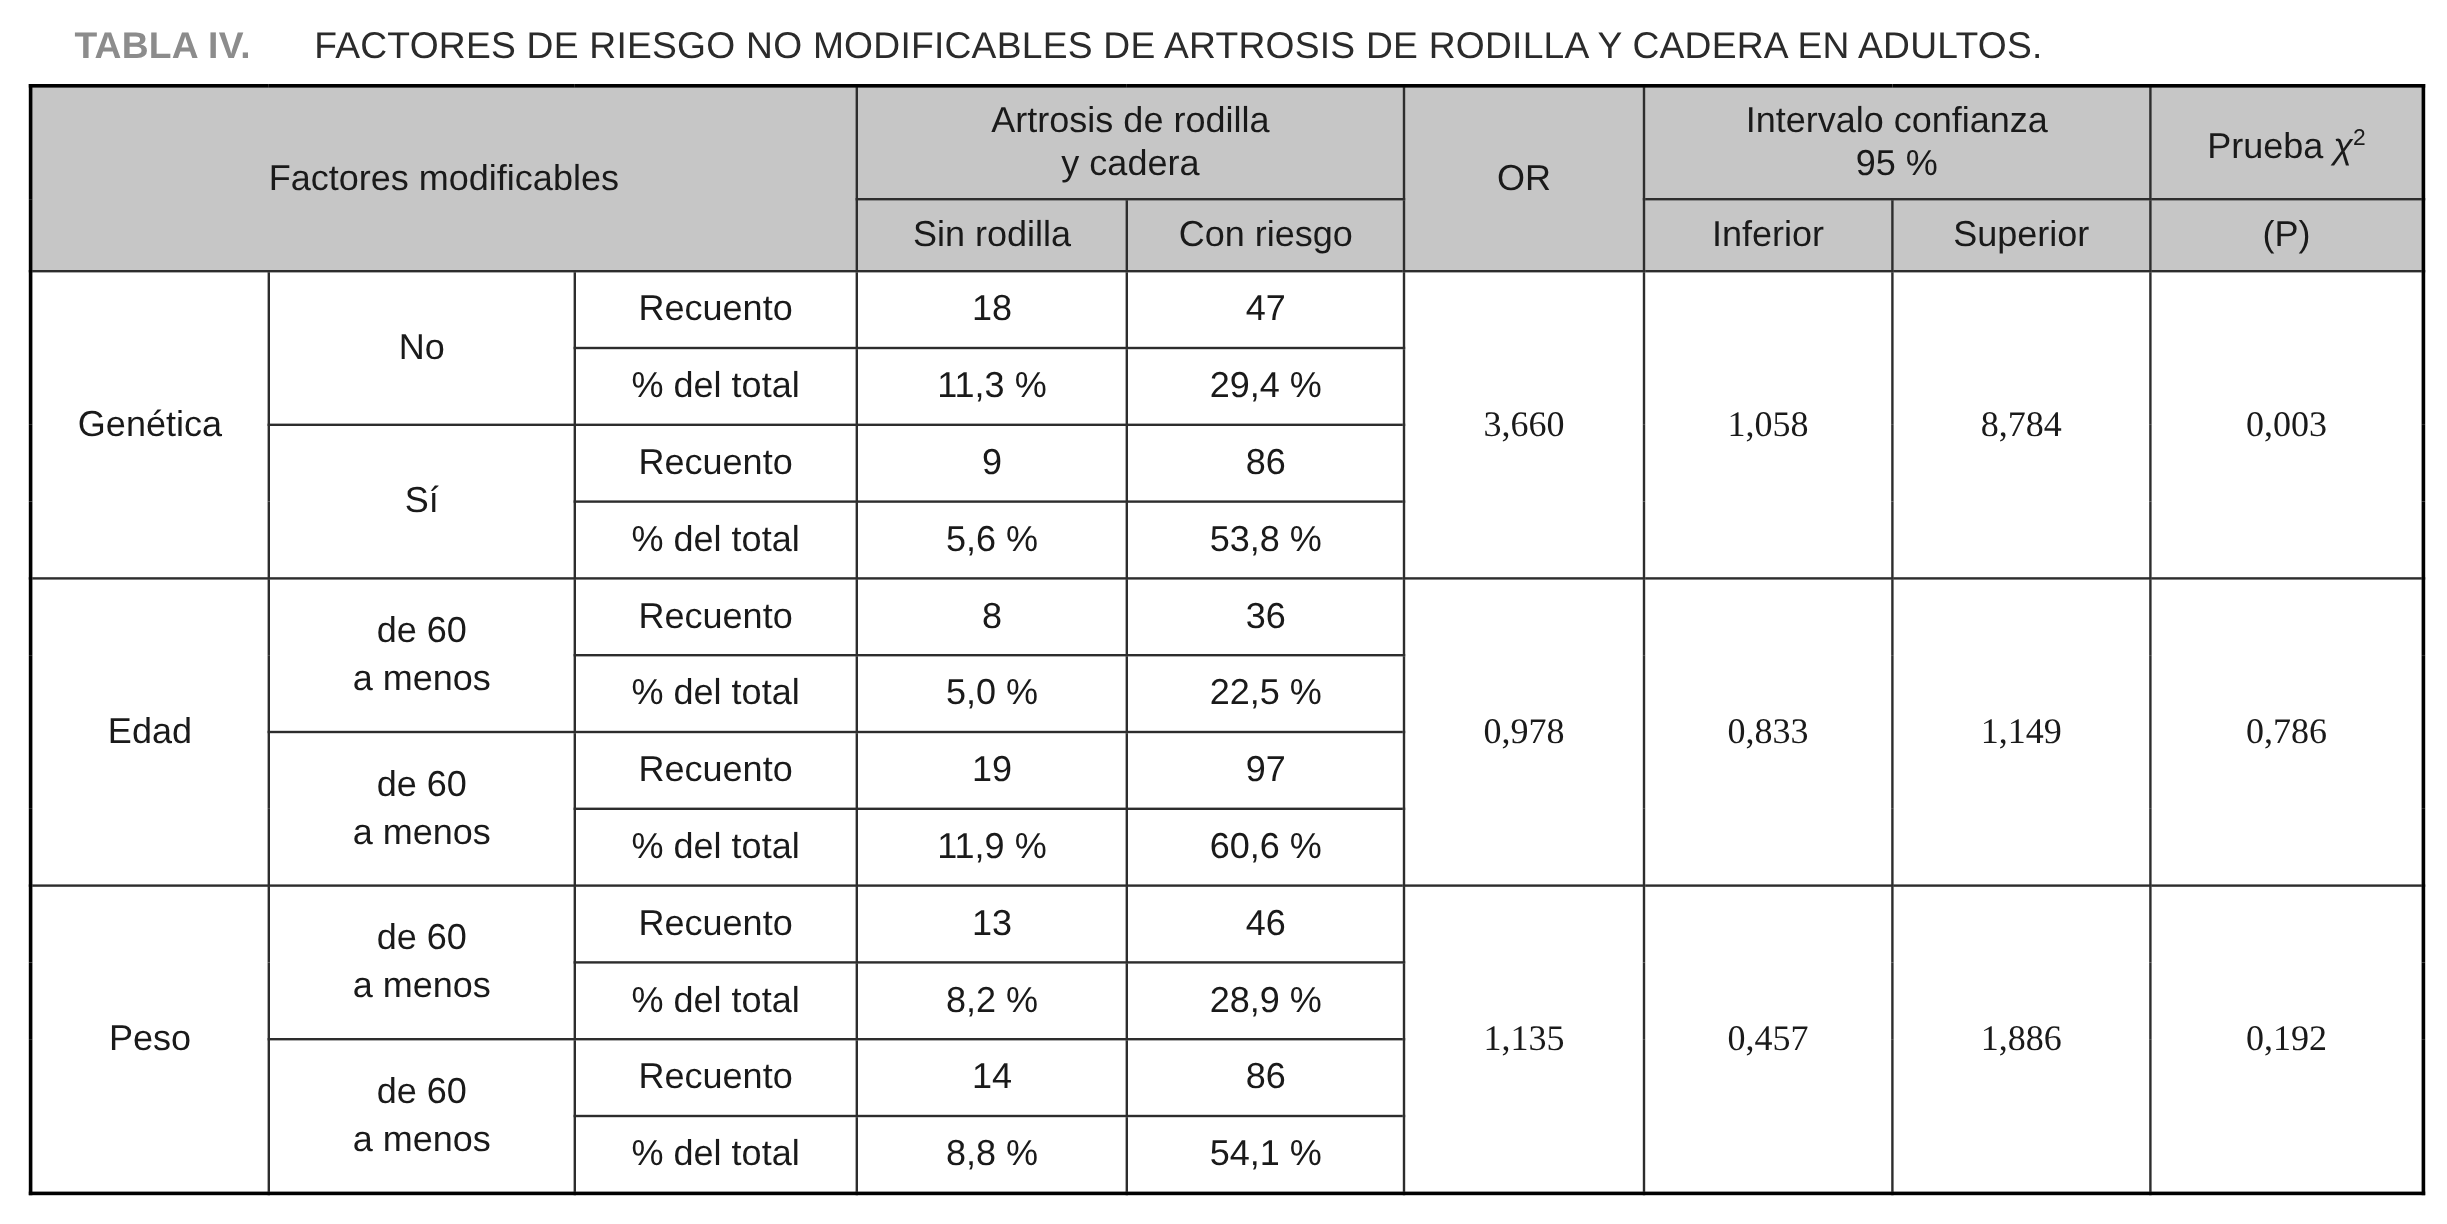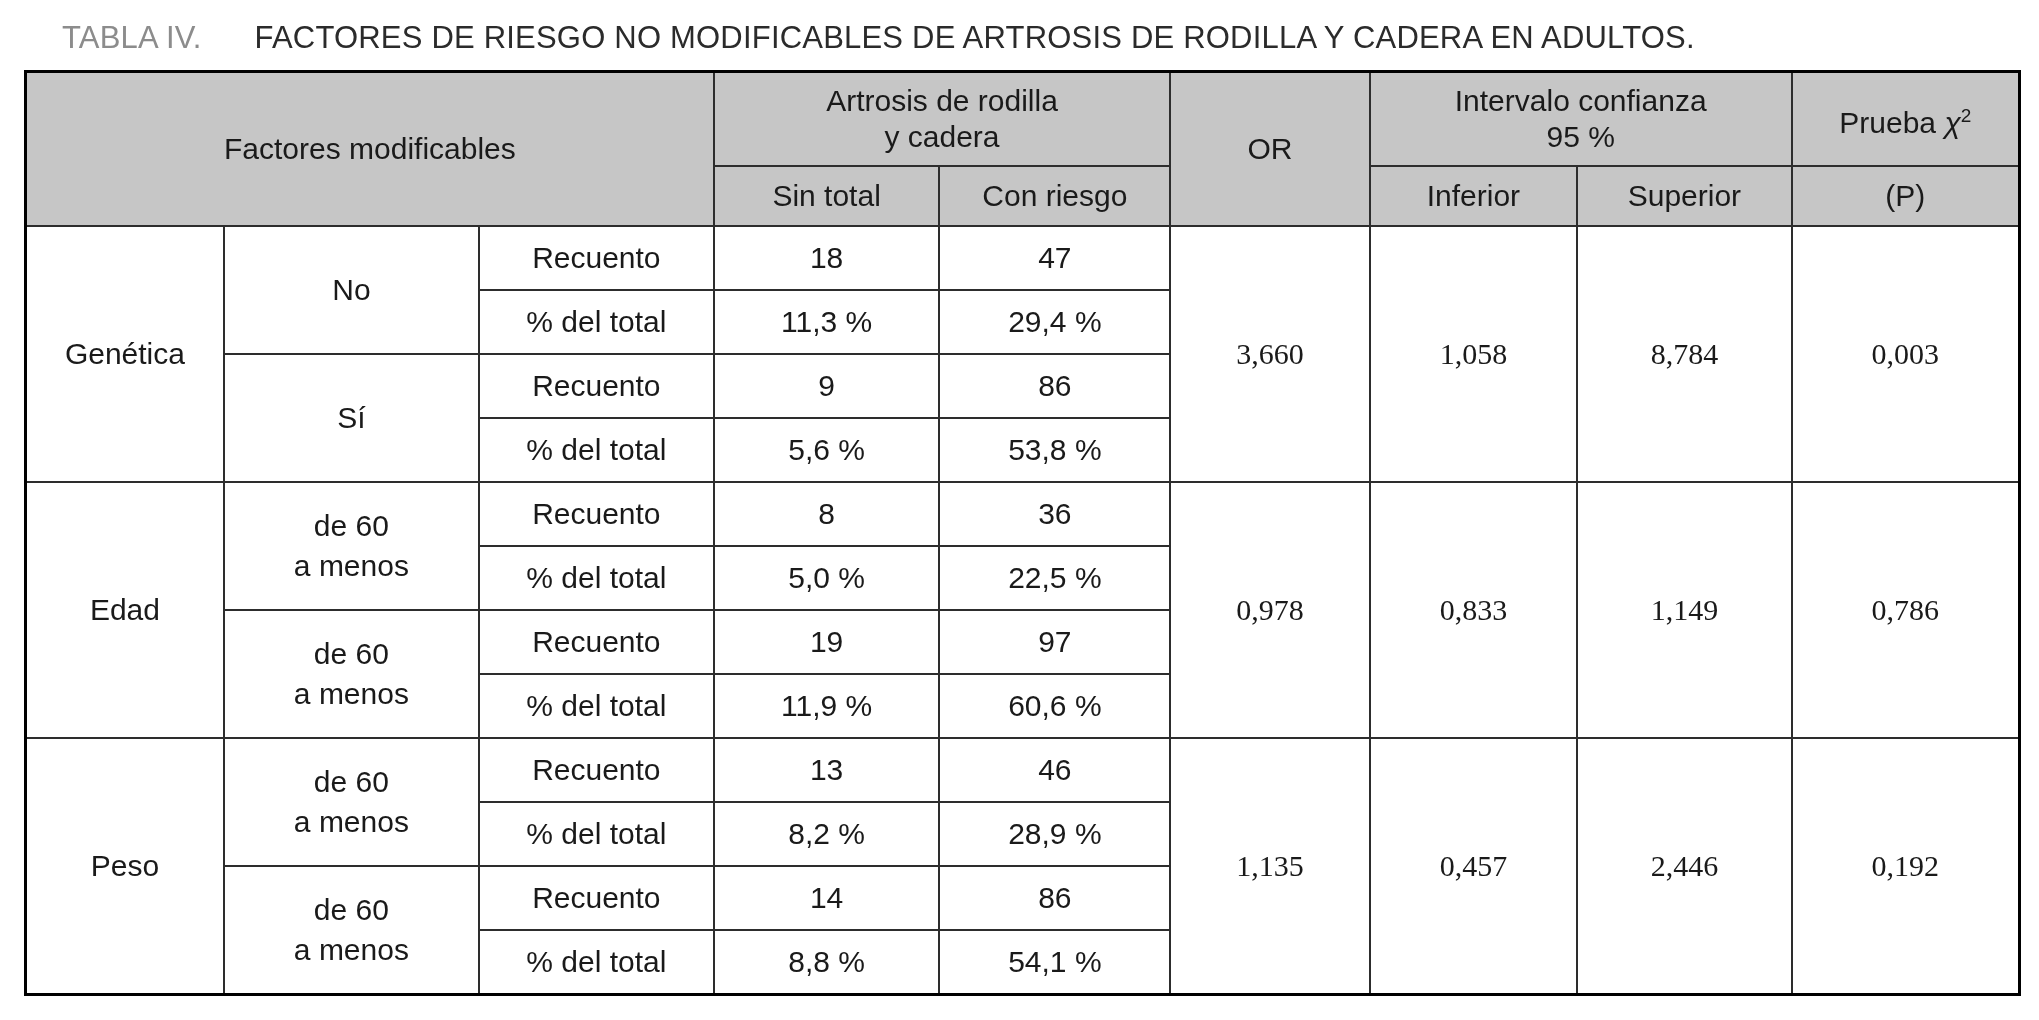--- a/index.html
+++ b/index.html
@@ -24,21 +24,21 @@
   .caption {
     font-size: 31px;
     line-height: 40px;
     letter-spacing: 0.2px;
     white-space: nowrap;
     margin: 0 0 12px 38px;
     font-weight: 400;
   }
   .caption .caption-label {
     color: #8c8c8c;
-    font-weight: 400;
+    font-weight: 700;
   }
   .caption .caption-text {
     color: #2b2b2b;
     font-weight: 400;
     margin-left: 44px;
   }
   table.main {
     border-collapse: collapse;
     table-layout: fixed;
     width: 1997px;
@@ -147,21 +147,21 @@
         <th class="tall" colspan="2">
           <div>Intervalo confianza</div>
           <div>95 %</div>
         </th>
         <th class="tall chi">
           <span>Prueba</span>
           <i>χ</i><sup>2</sup>
         </th>
       </tr>
       <tr>
-        <th class="sub">Sin total</th>
+        <th class="sub">Sin rodilla</th>
         <th class="sub">Con riesgo</th>
         <th class="sub">Inferior</th>
         <th class="sub">Superior</th>
         <th class="sub">(P)</th>
       </tr>
     </thead>
     <tbody>
 
       <tr class="thick-top">
         <td class="factor" rowspan="4">Genética</td>
@@ -233,21 +233,21 @@
         <td class="factor" rowspan="4">Peso</td>
         <td class="level" rowspan="2">
           <div>de 60</div>
           <div>a menos</div>
         </td>
         <td class="metric">Recuento</td>
         <td class="num">13</td>
         <td class="num">46</td>
         <td class="stat" rowspan="4">1,135</td>
         <td class="stat" rowspan="4">0,457</td>
-        <td class="stat" rowspan="4">2,446</td>
+        <td class="stat" rowspan="4">1,886</td>
         <td class="stat" rowspan="4">0,192</td>
       </tr>
       <tr>
         <td class="metric">% del total</td>
         <td class="num">8,2 %</td>
         <td class="num">28,9 %</td>
       </tr>
       <tr>
         <td class="level" rowspan="2">
           <div>de 60</div>

